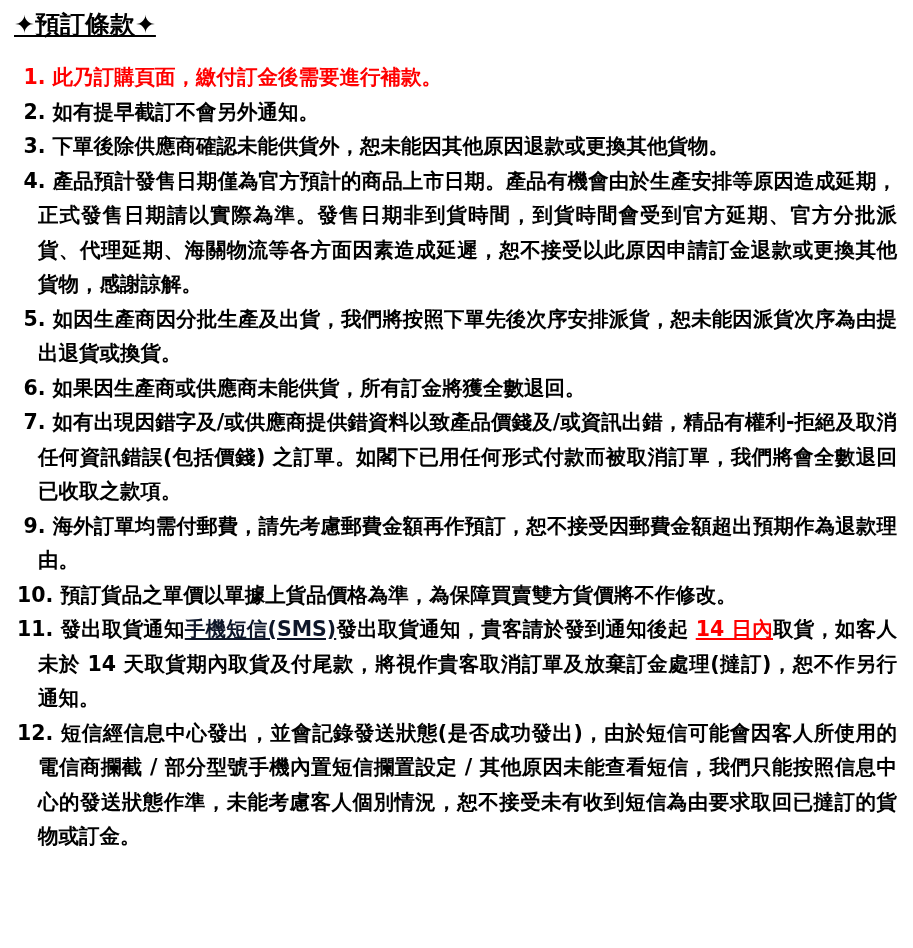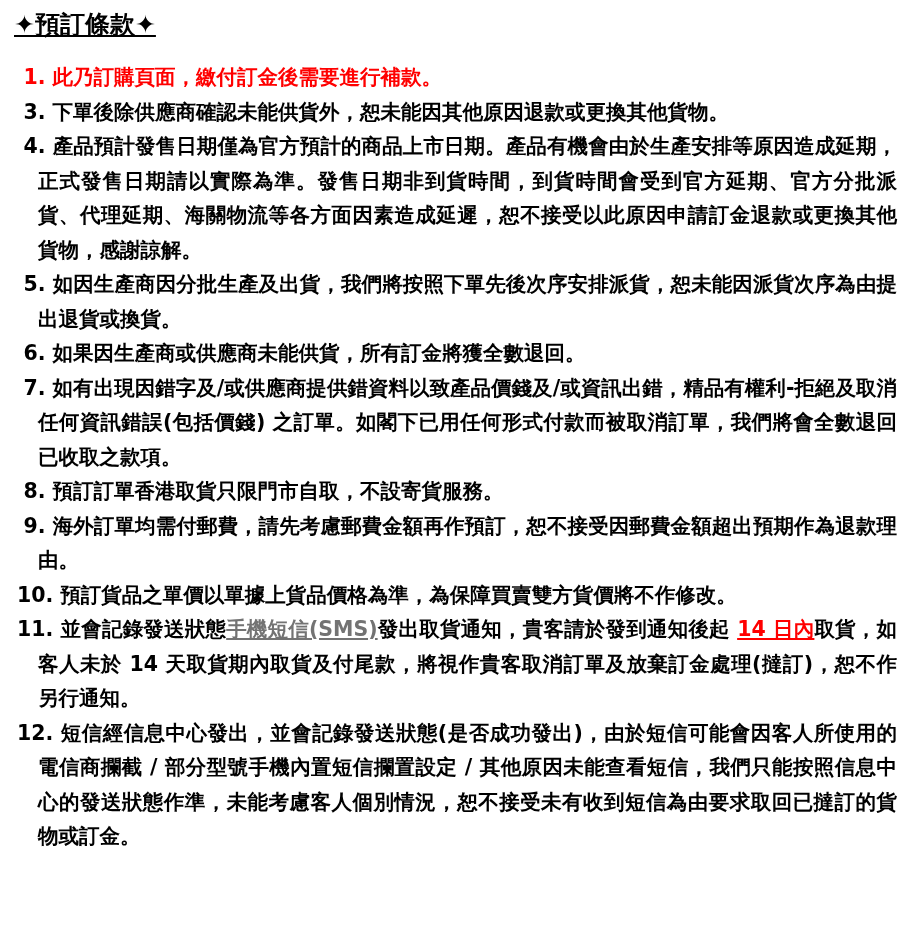--- a/index.html
+++ b/index.html
@@ -52,24 +52,24 @@
 </style>
 </head>
 <body>
 
 <div class="page">
   <div>
     <div class="section-title">✦預訂條款✦</div>
   </div>
   <div class="terms" id="terms-list">
       <div class="term" style="color: rgb(255, 0, 0);"><span class="num">1.</span><span>此乃訂購頁面，繳付訂金後需要進行補款。</span></div>
+      <div class="term"><span class="num">2.</span><span>如有提早截訂不會另外通知。</span></div>
       <div class="term"><span class="num">3.</span><span>下單後除供應商確認未能供貨外，恕未能因其他原因退款或更換其他貨物。</span></div>
       <div class="term"><span class="num">4.</span><span>產品預計發售日期僅為官方預計的商品上市日期。產品有機會由於生產安排等原因造成延期，正式發售日期請以實際為準。發售日期非到貨時間，到貨時間會受到官方延期、官方分批派貨、代理延期、海關物流等各方面因素造成延遲，恕不接受以此原因申請訂金退款或更換其他貨物，感謝諒解。</span></div>
       <div class="term"><span class="num">5.</span><span>如因生產商因分批生產及出貨，我們將按照下單先後次序安排派貨，恕未能因派貨次序為由提出退貨或換貨。</span></div>
       <div class="term"><span class="num">6.</span><span>如果因生產商或供應商未能供貨，所有訂金將獲全數退回。</span></div>
       <div class="term"><span class="num">7.</span><span>如有出現因錯字及/或供應商提供錯資料以致產品價錢及/或資訊出錯，精品有權利-拒絕及取消任何資訊錯誤(包括價錢) 之訂單。如閣下已用任何形式付款而被取消訂單，我們將會全數退回已收取之款項。</span></div>
-      <div class="term"><span class="num">8.</span><span>預訂訂單香港取貨只限門市自取，不設寄貨服務。</span></div>
       <div class="term"><span class="num">9.</span><span>海外訂單均需付郵費，請先考慮郵費金額再作預訂，恕不接受因郵費金額超出預期作為退款理由。</span></div>
       <div class="term wide"><span class="num">10.</span><span>預訂貨品之單價以單據上貨品價格為準，為保障買賣雙方貨價將不作修改。</span></div>
-      <div class="term wide"><span class="num">11.</span><span>並會記錄發送狀態</span><a class="link" style="color: #737373;">手機短信(SMS)</a><span>發出取貨通知，貴客請於發到通知後起 </span><a class="link" style="color: rgb(255, 0, 0);">14 日內</a><span>取貨，如客人未於 14 天取貨期內取貨及付尾款，將視作貴客取消訂單及放棄訂金處理(撻訂)，恕不作另行通知。</span></div>
+      <div class="term wide"><span class="num">11.</span><span>發出取貨通知</span><a class="link" style="color: #0f172a;">手機短信(SMS)</a><span>發出取貨通知，貴客請於發到通知後起 </span><a class="link" style="color: rgb(255, 0, 0);">14 日內</a><span>取貨，如客人未於 14 天取貨期內取貨及付尾款，將視作貴客取消訂單及放棄訂金處理(撻訂)，恕不作另行通知。</span></div>
       <div class="term wide"><span class="num">12.</span><span>短信經信息中心發出，並會記錄發送狀態(是否成功發出)，由於短信可能會因客人所使用的電信商攔截 / 部分型號手機內置短信攔置設定 / 其他原因未能查看短信，我們只能按照信息中心的發送狀態作準，未能考慮客人個別情況，恕不接受未有收到短信為由要求取回已撻訂的貨物或訂金。</span></div>
     </div>
 </div>
 
 </body></html>

